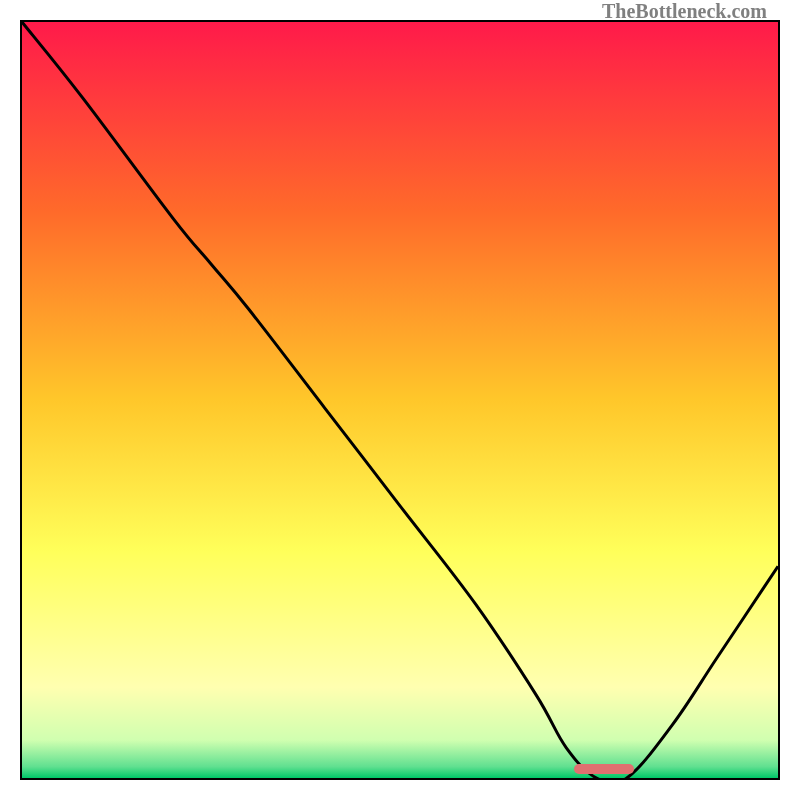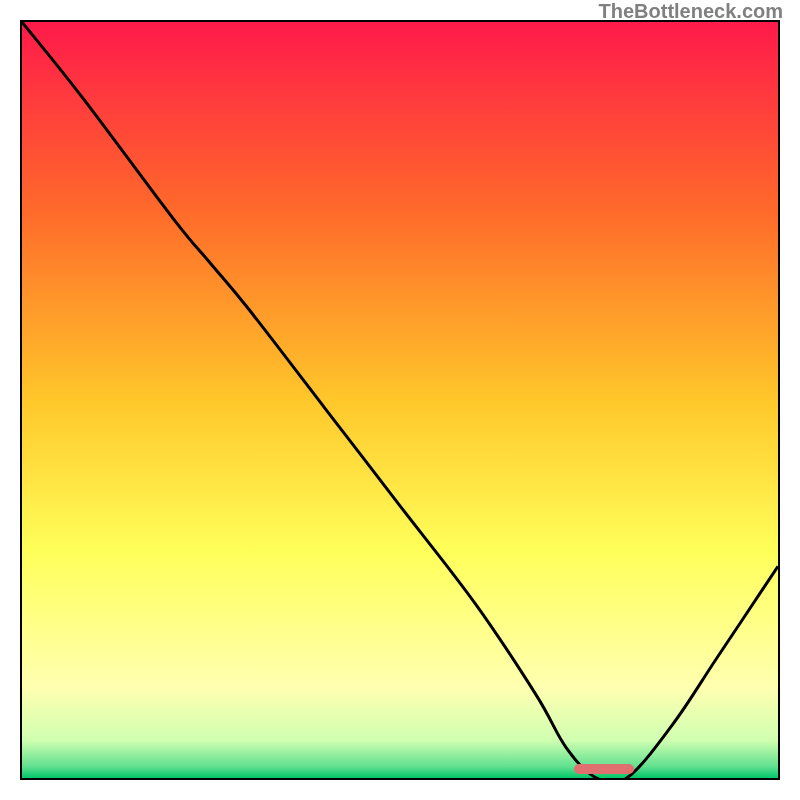--- a/index.html
+++ b/index.html
@@ -41,22 +41,22 @@
   }
   .marker {
     position: absolute;
     height: 10px;
     border-radius: 5px;
     background: #e07070;
   }
   .attribution {
     position: absolute;
     top: 0px;
-    right: 17px;
-    font-family: Liberation Sans, sans-serif;
+    right: 33px;
+    font-family: Liberation Serif, serif;
     font-size: 20px;
     font-weight: bold;
     color: #808080;
   }
 </style>
 </head>
 <body>
 
 <div class="chart-container">
   <div class="attribution">TheBottleneck.com</div>

